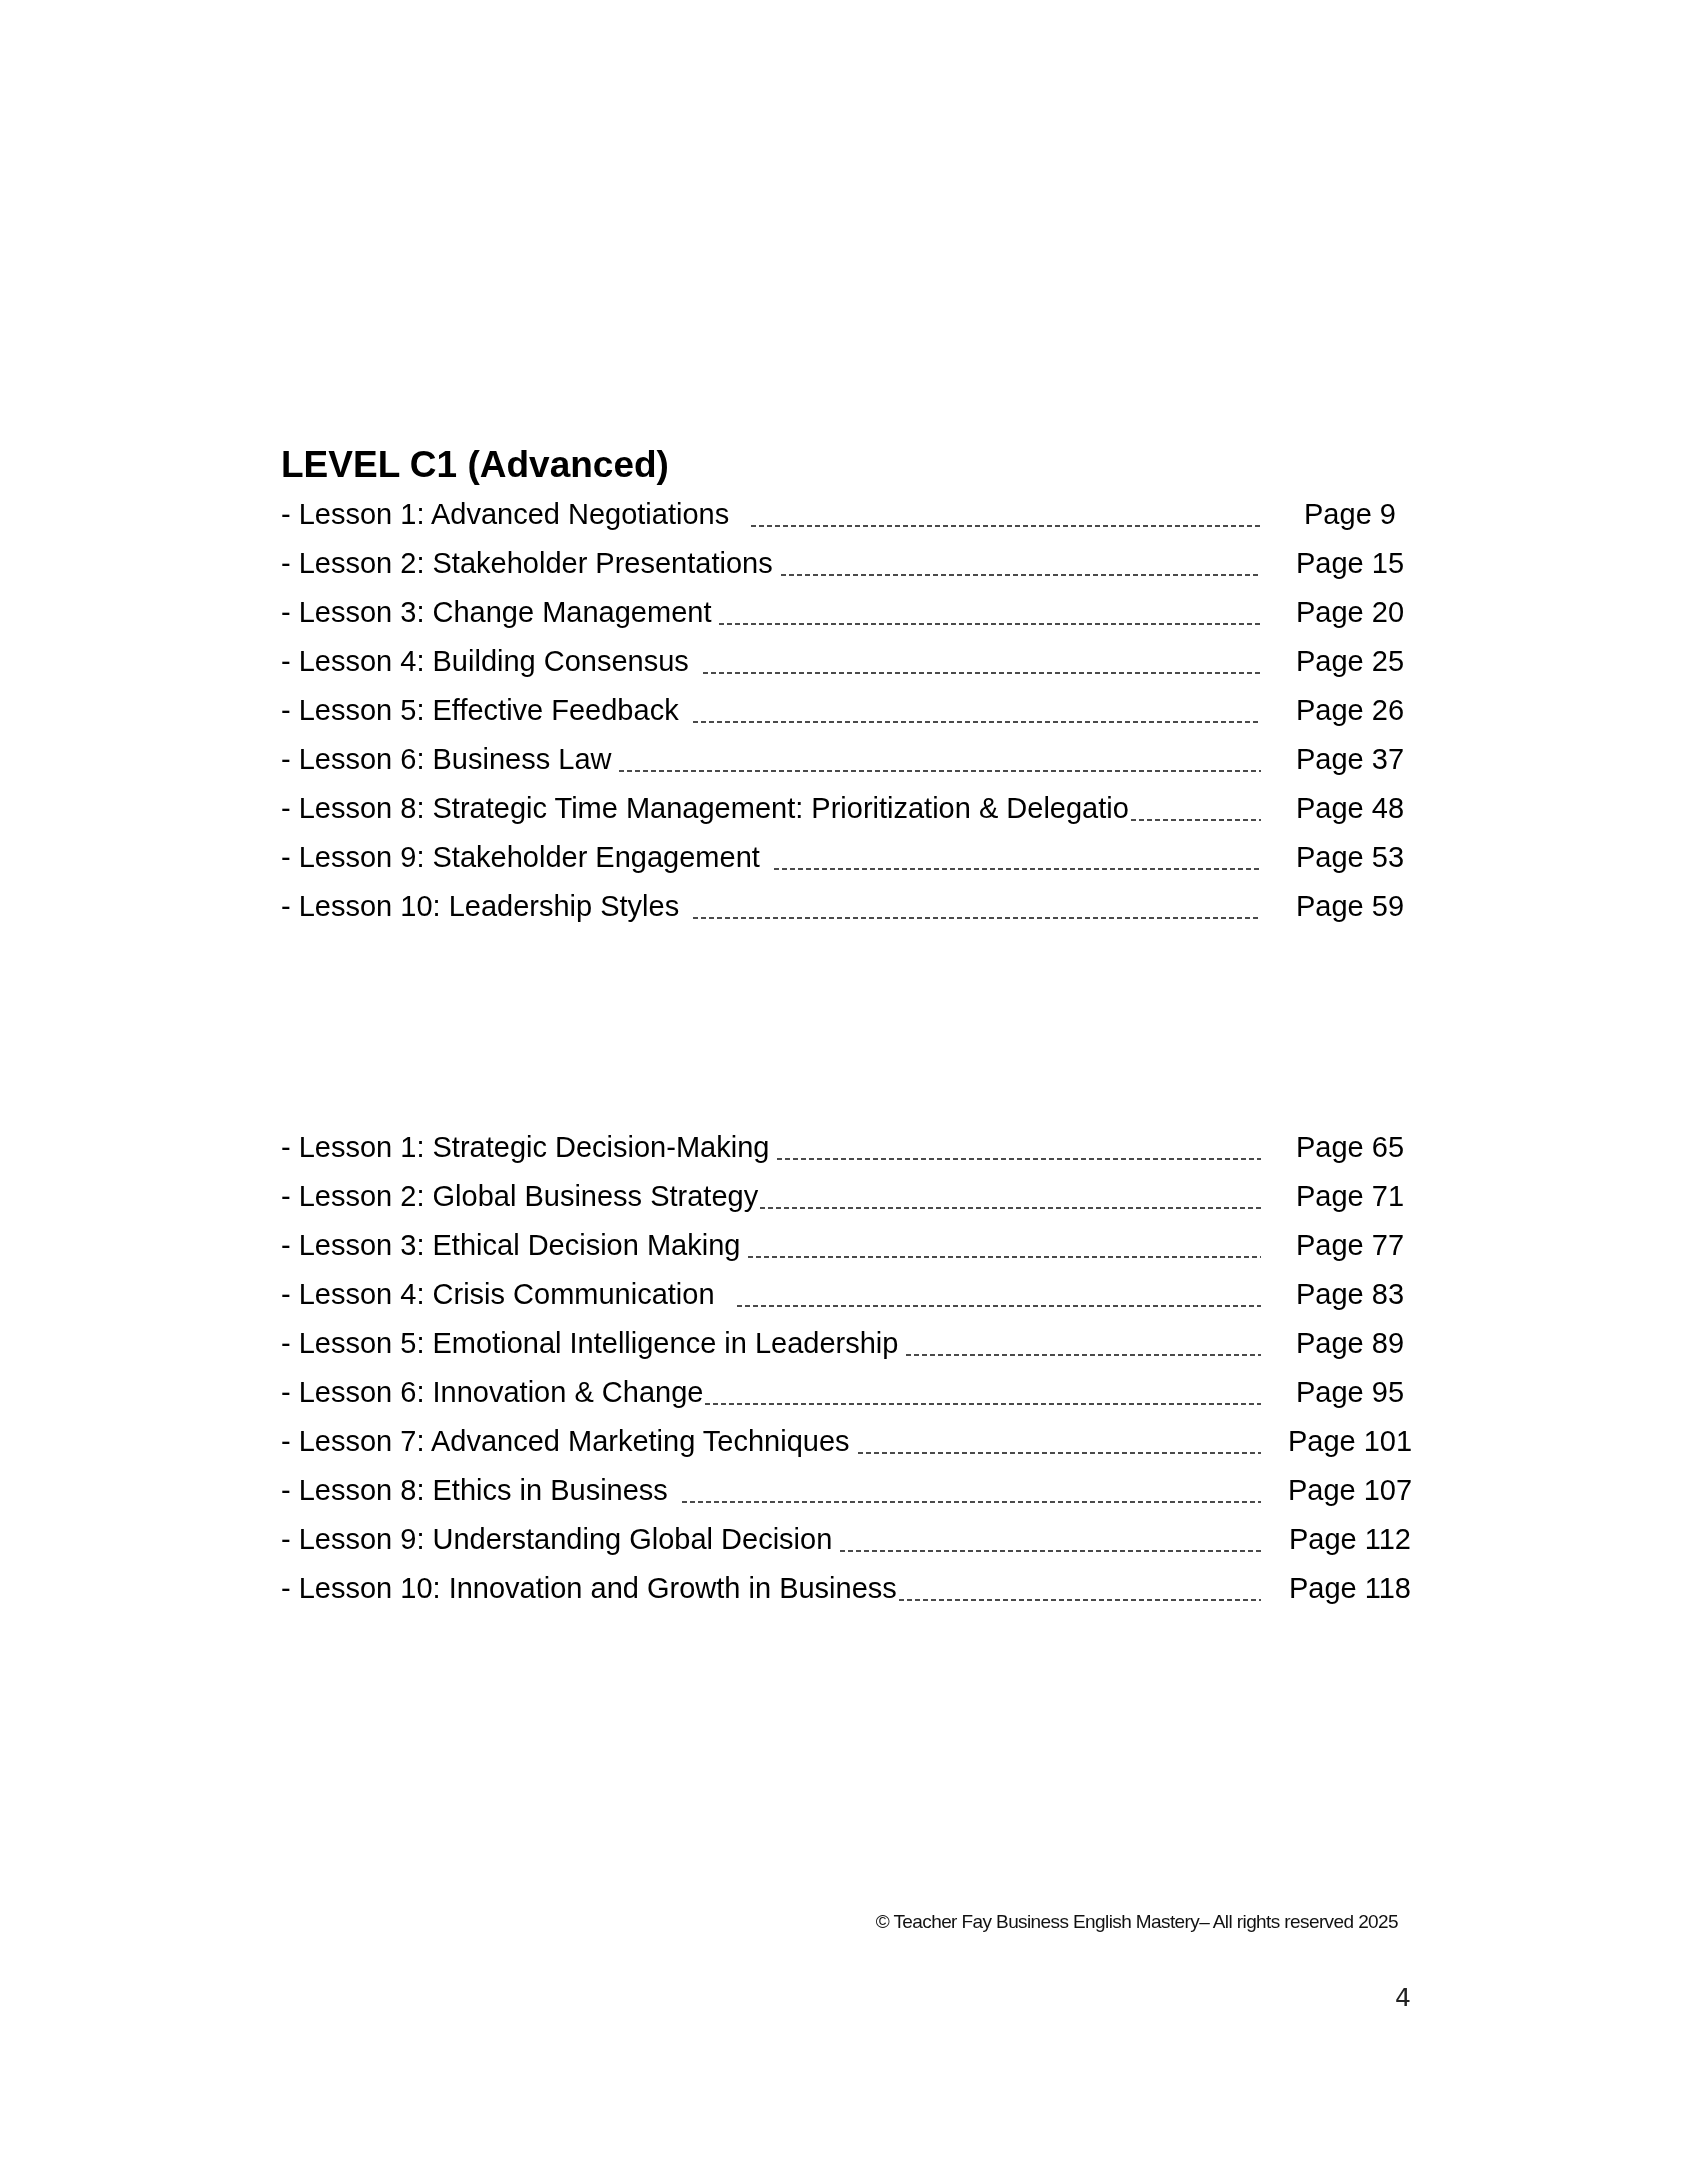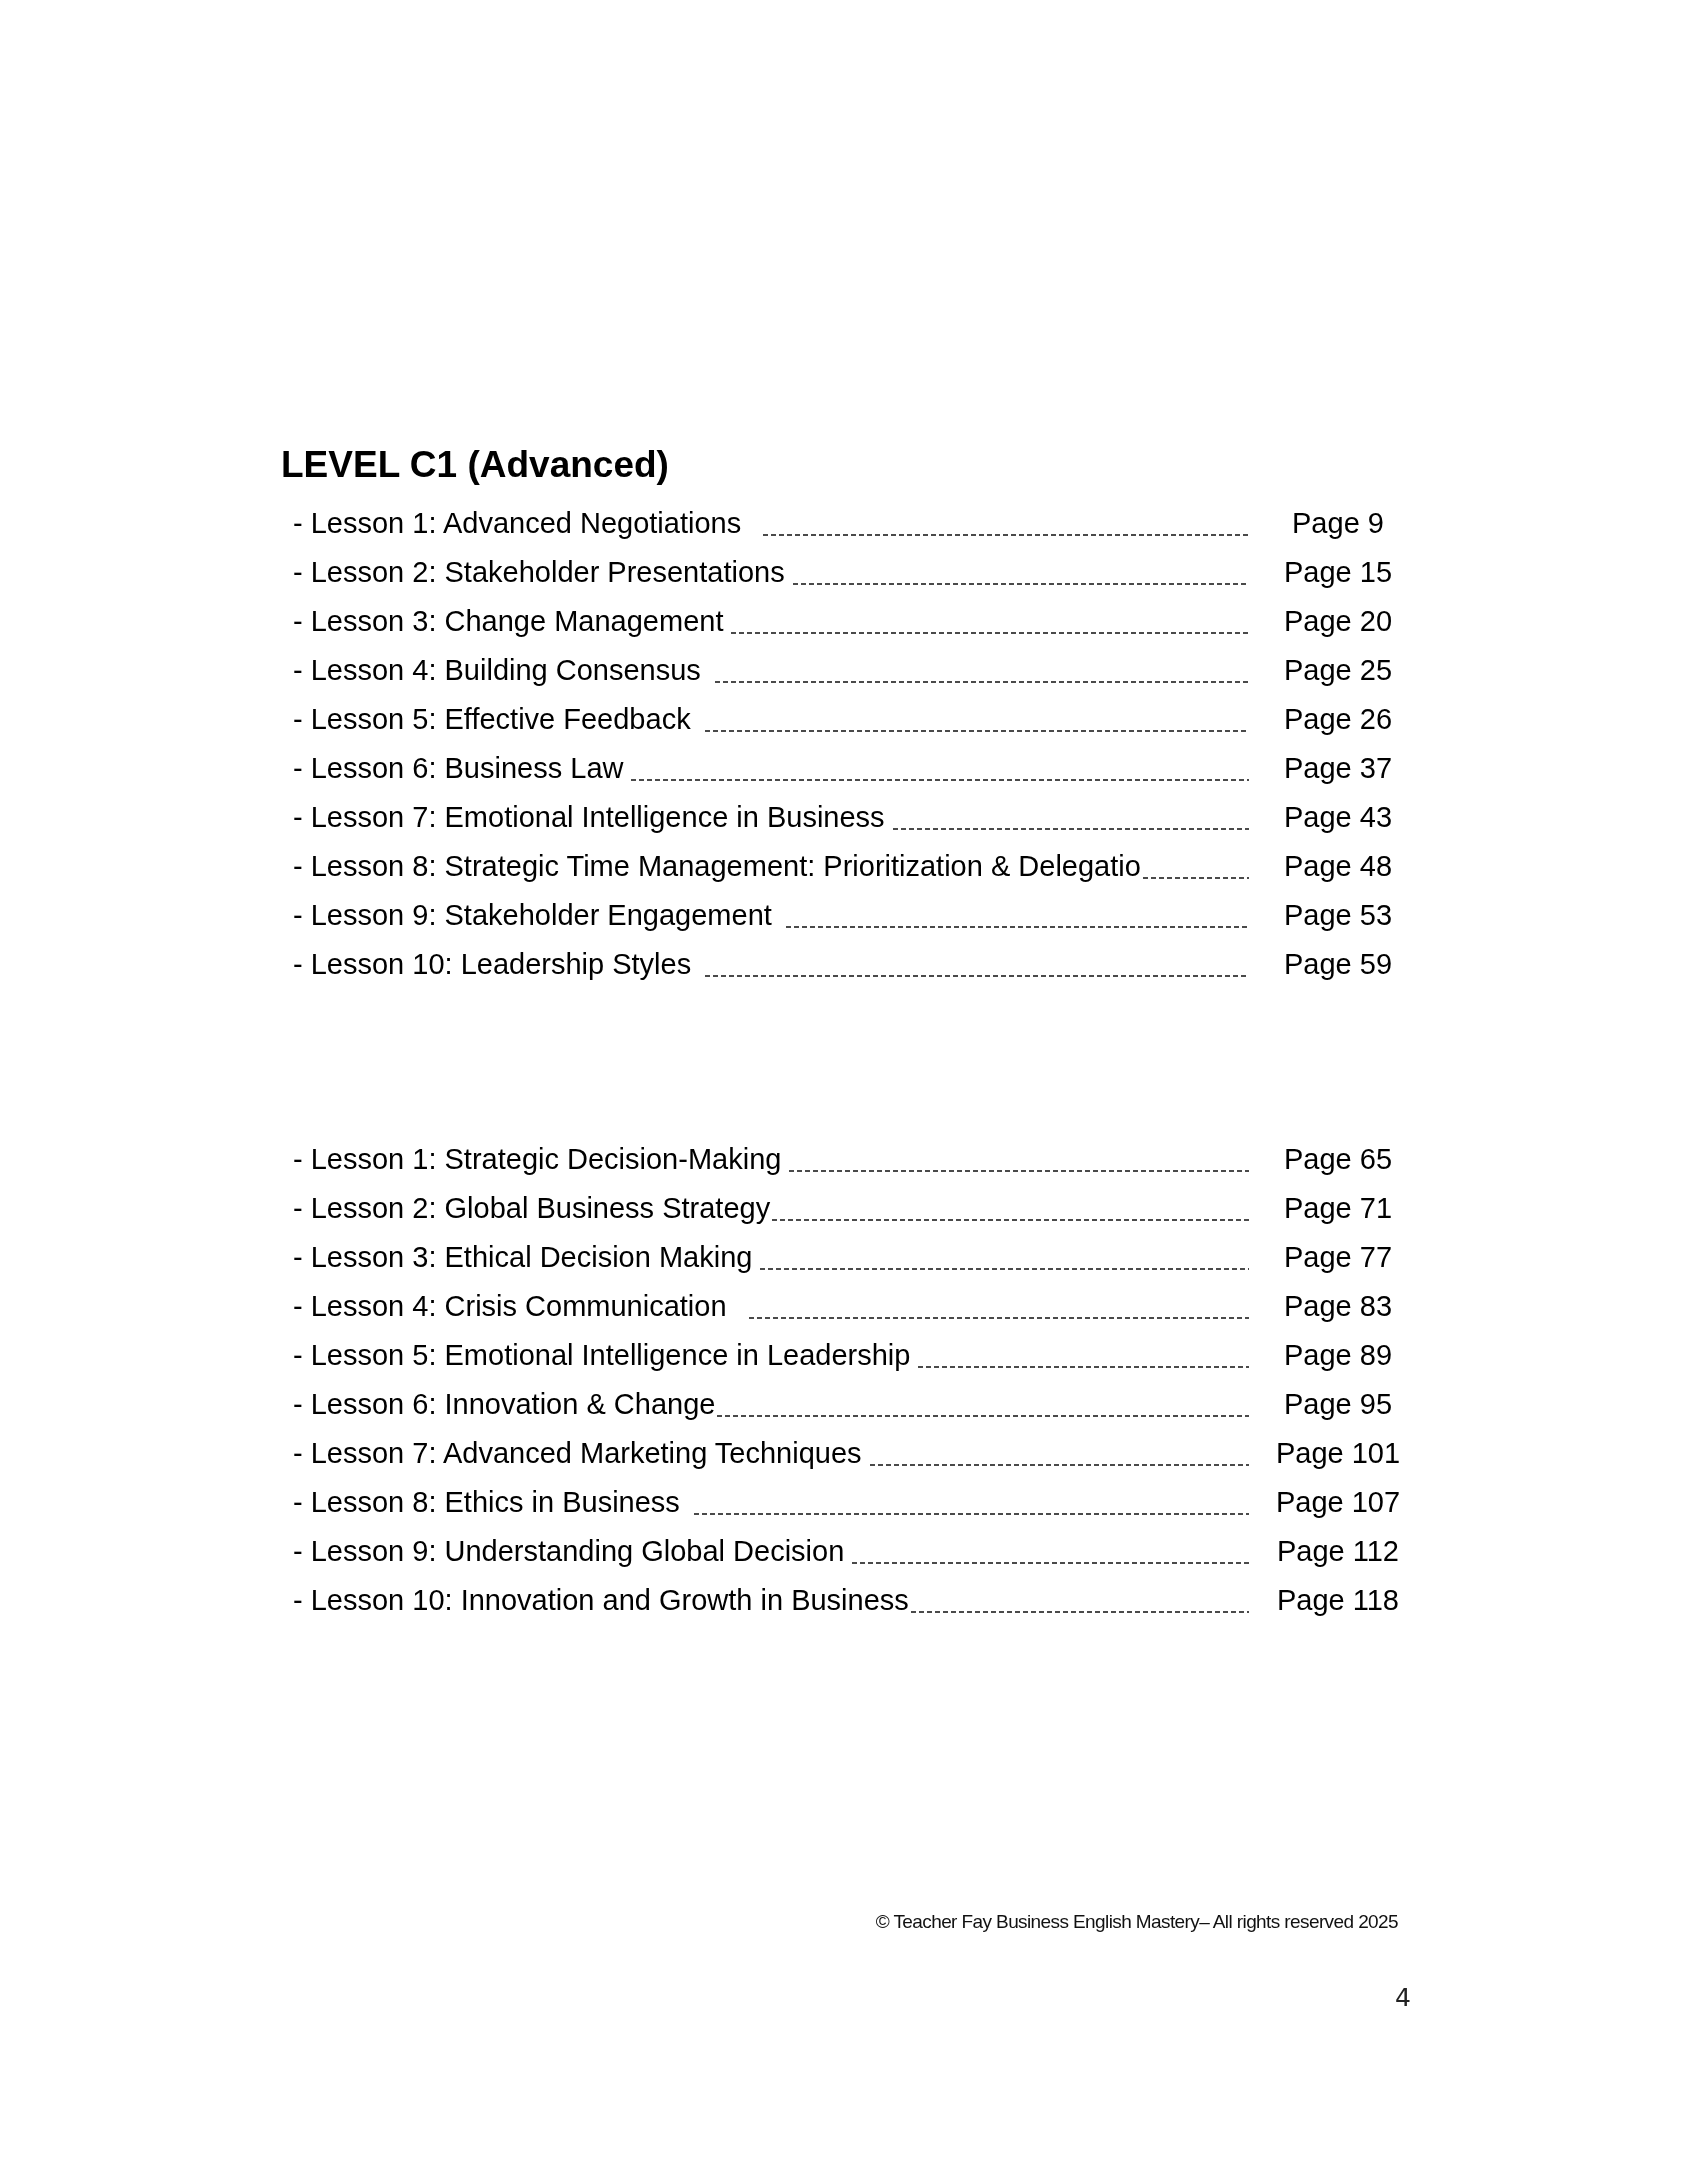--- a/index.html
+++ b/index.html
@@ -27,21 +27,21 @@
       font-family: "Liberation Sans", sans-serif;
       font-weight: bold;
       font-size: 37px;
       line-height: 44px;
       height: 44px;
       margin: 0 0 3px 0;
       white-space: nowrap;
     }
     .toc-list {
       list-style: none;
-      margin: 12px;
+      margin: 0;
       padding: 0;
     }
     .toc-row {
       display: flex;
       align-items: baseline;
       height: 49px;
       line-height: 49px;
       font-size: 29px;
       white-space: nowrap;
     }
@@ -146,27 +146,20 @@
       <span class="toc-page">Page 26</span>
     </li>
     <li class="toc-row">
       <span class="toc-title">- Lesson 6: Business Law</span>
       <span class="leader-box gap-s">
           <span class="toc-leader-fill"></span>
         </span>
       <span class="toc-page">Page 37</span>
     </li>
     <li class="toc-row">
-      <span class="toc-title">- Lesson 7: Emotional Intelligence in Business</span>
-      <span class="leader-box gap-s">
-          <span class="toc-leader-fill"></span>
-        </span>
-      <span class="toc-page">Page 43</span>
-    </li>
-    <li class="toc-row">
       <span class="toc-title">- Lesson 8: Strategic Time Management: Prioritization &amp; Delegatio</span>
       <span class="leader-box gap-0">
           <span class="toc-leader-fill"></span>
         </span>
       <span class="toc-page">Page 48</span>
     </li>
     <li class="toc-row">
       <span class="toc-title">- Lesson 9: Stakeholder Engagement</span>
       <span class="leader-box gap-m">
           <span class="toc-leader-fill"></span>

